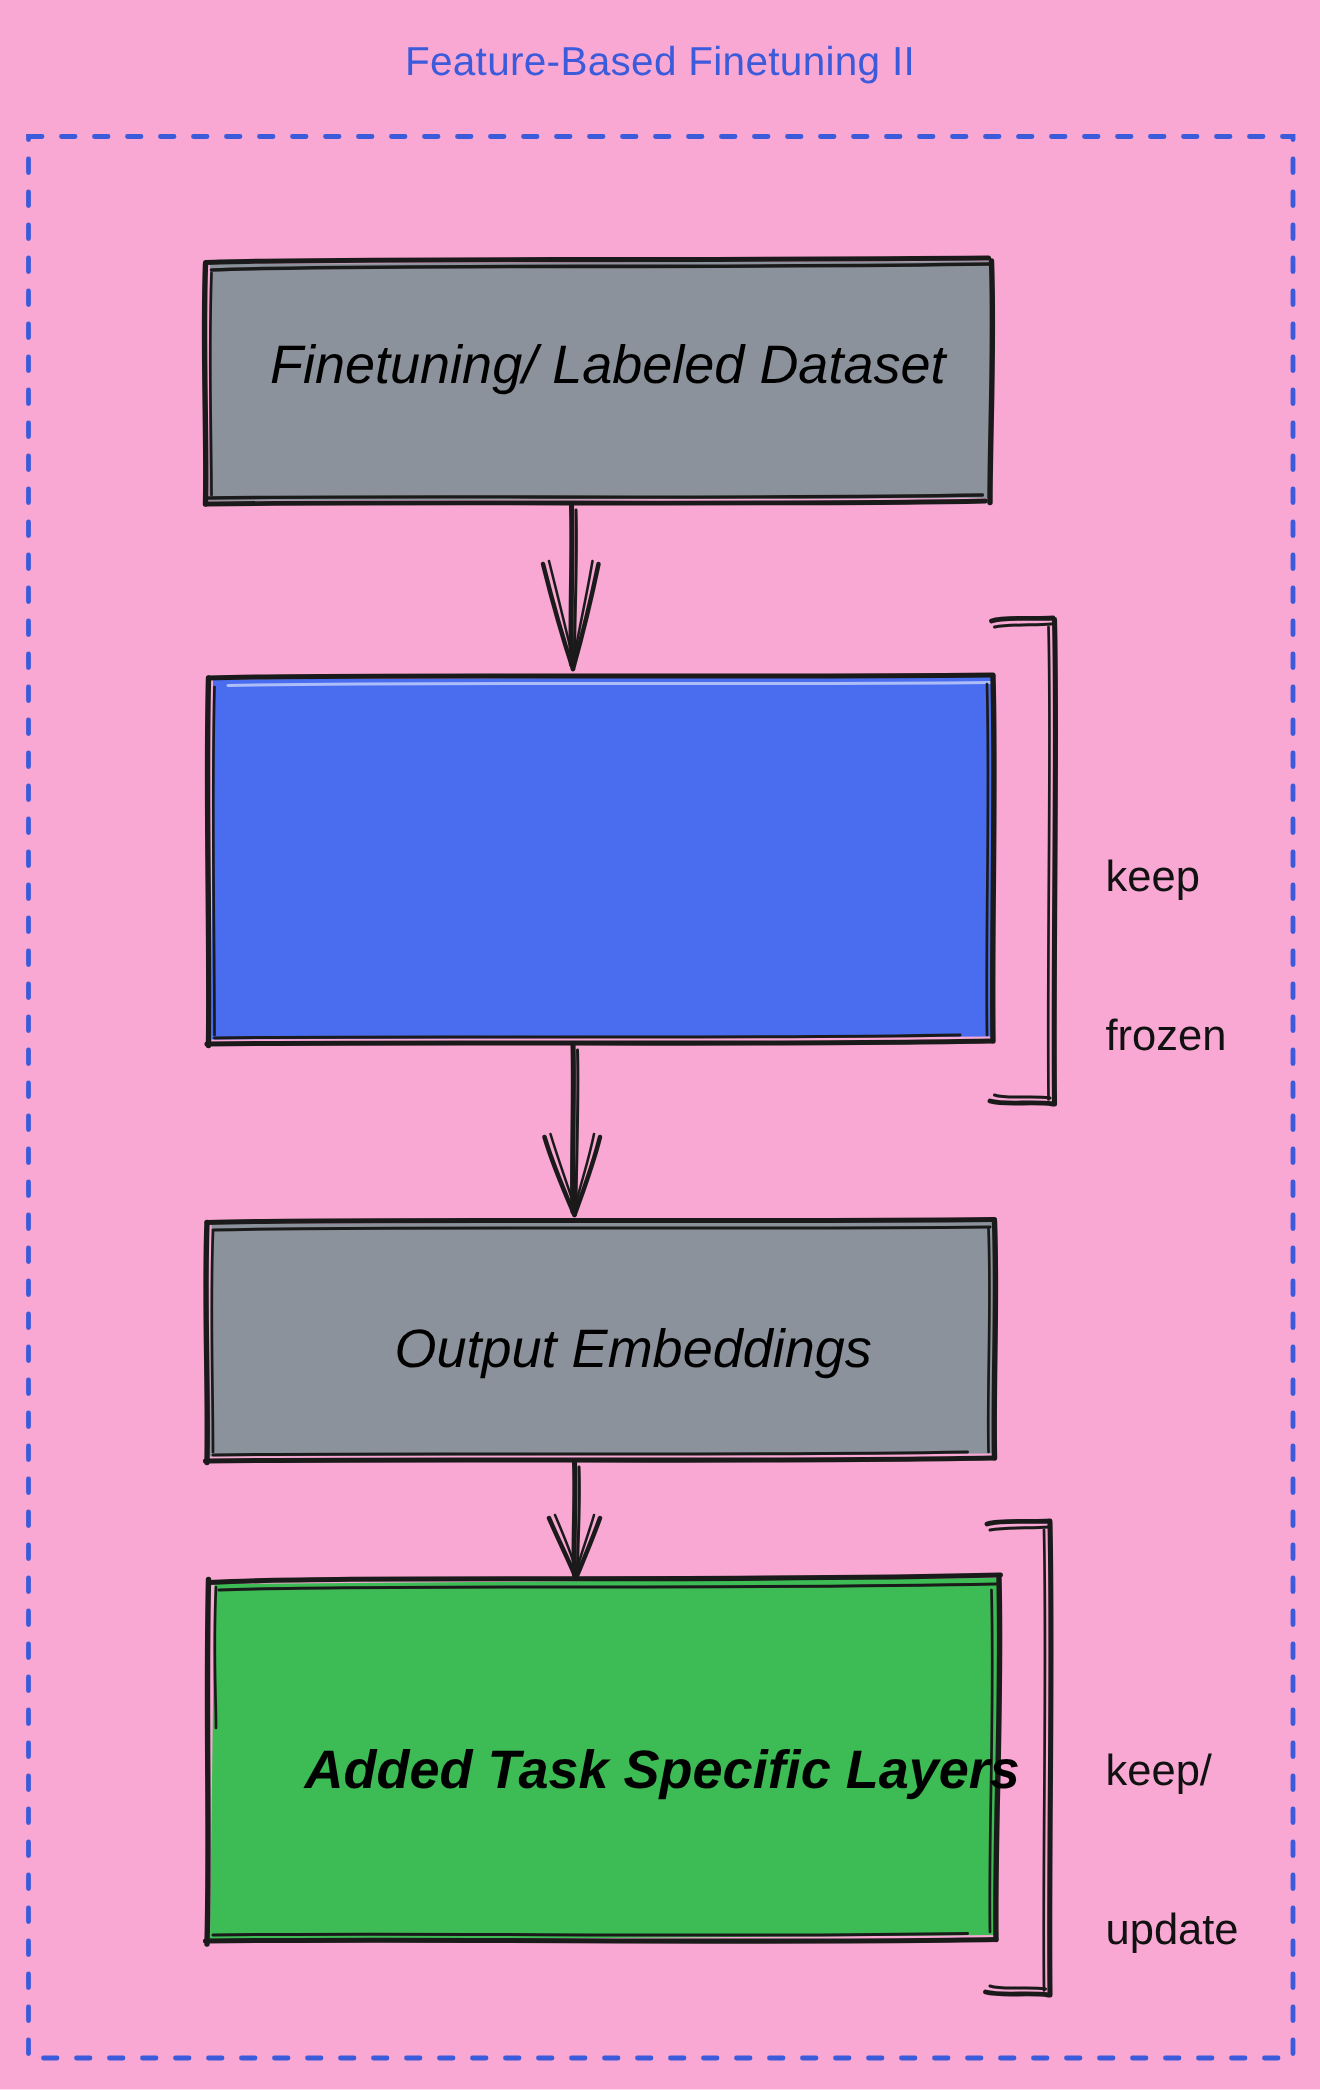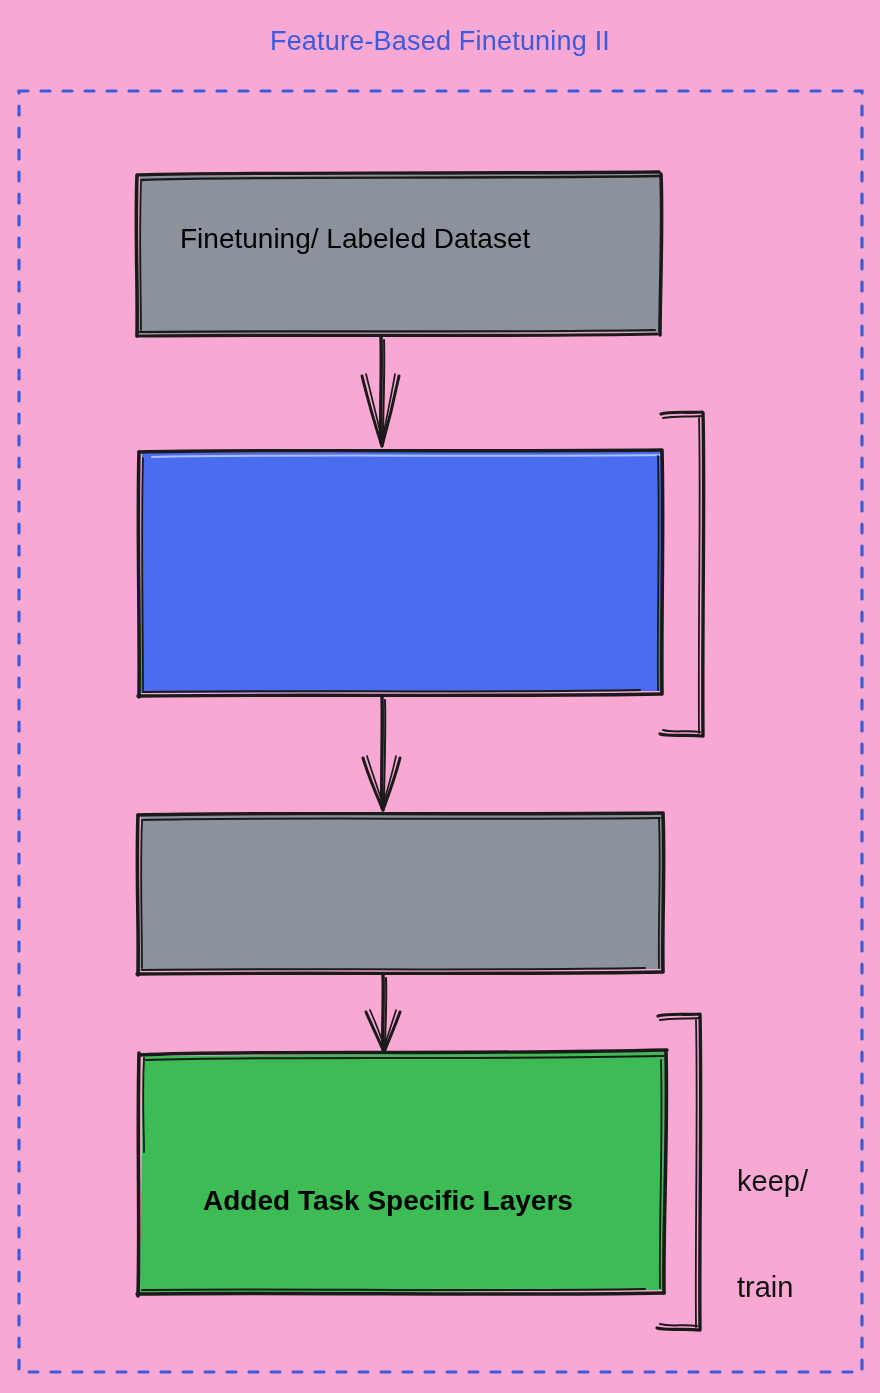--- a/index.html
+++ b/index.html
@@ -37,22 +37,23 @@
     left: 0;
     top: 26px;
     width: 880px;
     text-align: center;
     font-size: 27px;
     color: #3b5bdb;
     font-family: "Liberation Sans", sans-serif;
     letter-spacing: 0.2px;
   }
   .node-label {
-    font-size: 28px;
+    font-size: 36px;
     color: #000000;
+    font-style: italic;
   }
   .bracket-label {
     font-size: 29px;
     color: #111111;
     line-height: 1.22;
   }
 </style>
 </head>
 <body>
 
@@ -153,22 +154,27 @@
       <path d="M700 1015 C 702 1110, 699 1240, 700 1330" fill="none" stroke="#1a1a1a" stroke-width="3.4" stroke-linecap="round"></path>
       <path d="M696 1020 C 698 1112, 695 1240, 696 1327" fill="none" stroke="#1a1a1a" stroke-width="1.8" stroke-linecap="round"></path>
       <path d="M699 1330 C 685 1328, 668 1331, 657 1328" fill="none" stroke="#1a1a1a" stroke-width="3.2" stroke-linecap="round"></path>
       <path d="M697 1326 C 684 1324, 670 1327, 660 1324" fill="none" stroke="#1a1a1a" stroke-width="2" stroke-linecap="round"></path>
     </g>
   </svg>
 
   <div class="lbl node-label" style="left:180px; top:222px;">Finetuning/ Labeled Dataset</div>
 
 
+  <div class="lbl node-label" style="left:263px; top:878px;">Output Embeddings</div>
 
-  <div class="lbl node-label" style="left:203px; top:1184px; font-weight:bold;">Added Task Specific Layers</div>
+  <div class="lbl node-label" style="left:203px; top:1159px; font-weight:bold;">Added Task Specific Layers</div>
 
+  <div class="lbl bracket-label" style="left:737px; top:497px;">
+    <div>keep</div>
+    <div>frozen</div>
+  </div>
 
   <div class="lbl bracket-label" style="left:737px; top:1093px;">
     <div>keep/</div>
-    <div>train</div>
+    <div>update</div>
   </div>
 
 </div>
 
 </body></html>

